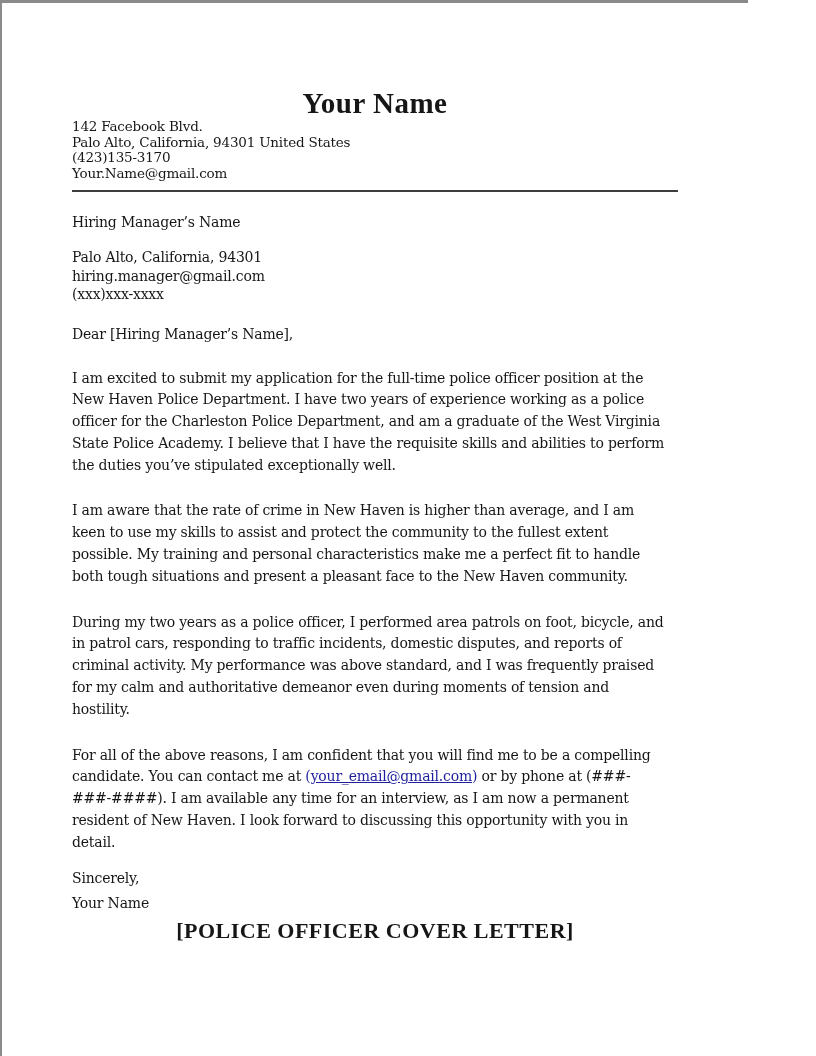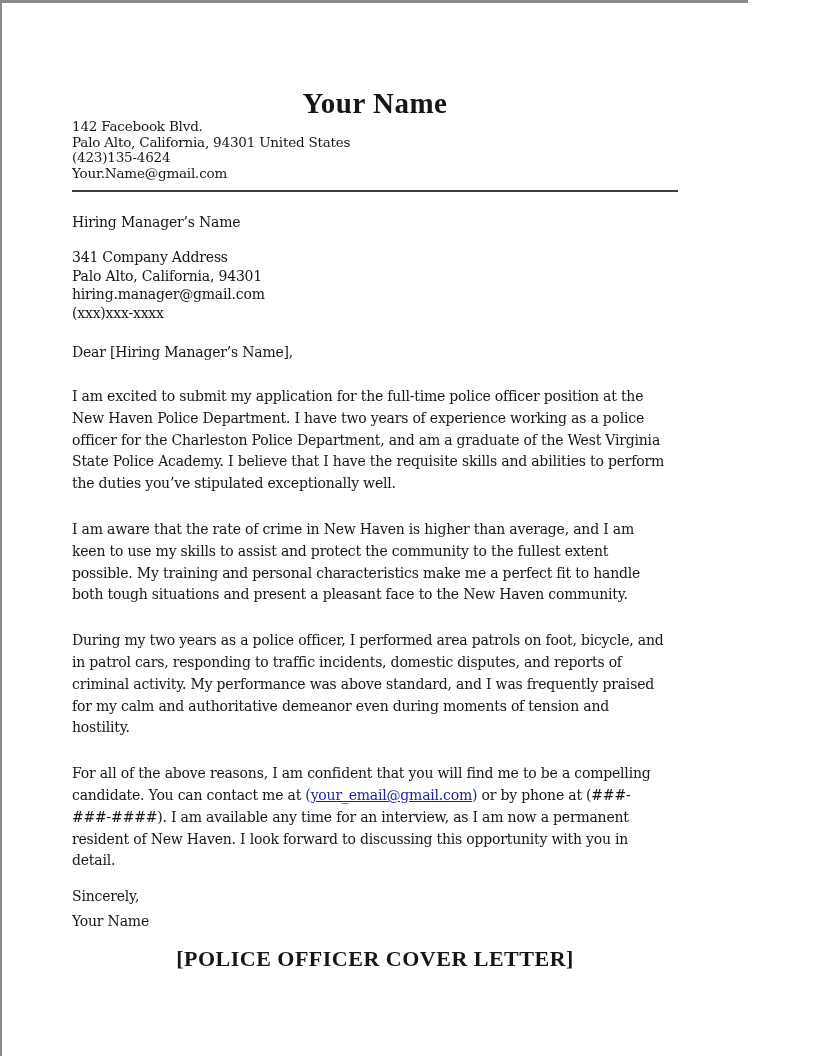--- a/index.html
+++ b/index.html
@@ -77,48 +77,47 @@
   .link-paren {
     color: var(--link, #1f1f9e);
   }
   .signoff {
     margin-top: 12px;
     font-size: 14px;
     line-height: 25px;
     letter-spacing: -0.2px;
   }
   .footer-title {
-    margin-top: 12px;
+    margin-top: 2px;
     text-align: center;
     font-family: "Liberation Serif", serif;
     font-weight: bold;
     font-size: 22px;
     line-height: 26px;
     letter-spacing: 0.5px;
   }
 </style>
 </head>
 <body>
 
 <div class="page">
 
   <header>
     <h1 class="sender-name">Your Name</h1>
     <div class="contact-line">142 Facebook Blvd.</div>
     <div class="contact-line">Palo Alto, California, 94301 United States</div>
-    <div class="contact-line">(423)135-4624</div>
+    <div class="contact-line">(423)135-3170</div>
     <div class="contact-line">Your.Name@gmail.com</div>
     <hr class="rule">
   </header>
 
 
   <div class="recipient-name">Hiring Manager’s Name</div>
 
   <div class="recipient-block">
-    <div>341 Company Address</div>
     <div>Palo Alto, California, 94301</div>
     <div>hiring.manager@gmail.com</div>
     <div>(xxx)xxx-xxxx</div>
   </div>
 
   <div class="salutation">Dear [Hiring Manager’s Name],</div>
 
   <p class="body-para">I am excited to submit my application for the full-time police officer position at the New Haven Police Department. I have two years of experience working as a police officer for the Charleston Police Department, and am a graduate of the West Virginia State Police Academy. I believe that I have the requisite skills and abilities to perform the duties you’ve stipulated exceptionally well.</p>
   <p class="body-para">I am aware that the rate of crime in New Haven is higher than average, and I am keen to use my skills to assist and protect the community to the fullest extent possible. My training and personal characteristics make me a perfect fit to handle both tough situations and present a pleasant face to the New Haven community.</p>
   <p class="body-para">During my two years as a police officer, I performed area patrols on foot, bicycle, and in patrol cars, responding to traffic incidents, domestic disputes, and reports of criminal activity. My performance was above standard, and I was frequently praised for my calm and authoritative demeanor even during moments of tension and hostility.</p>

